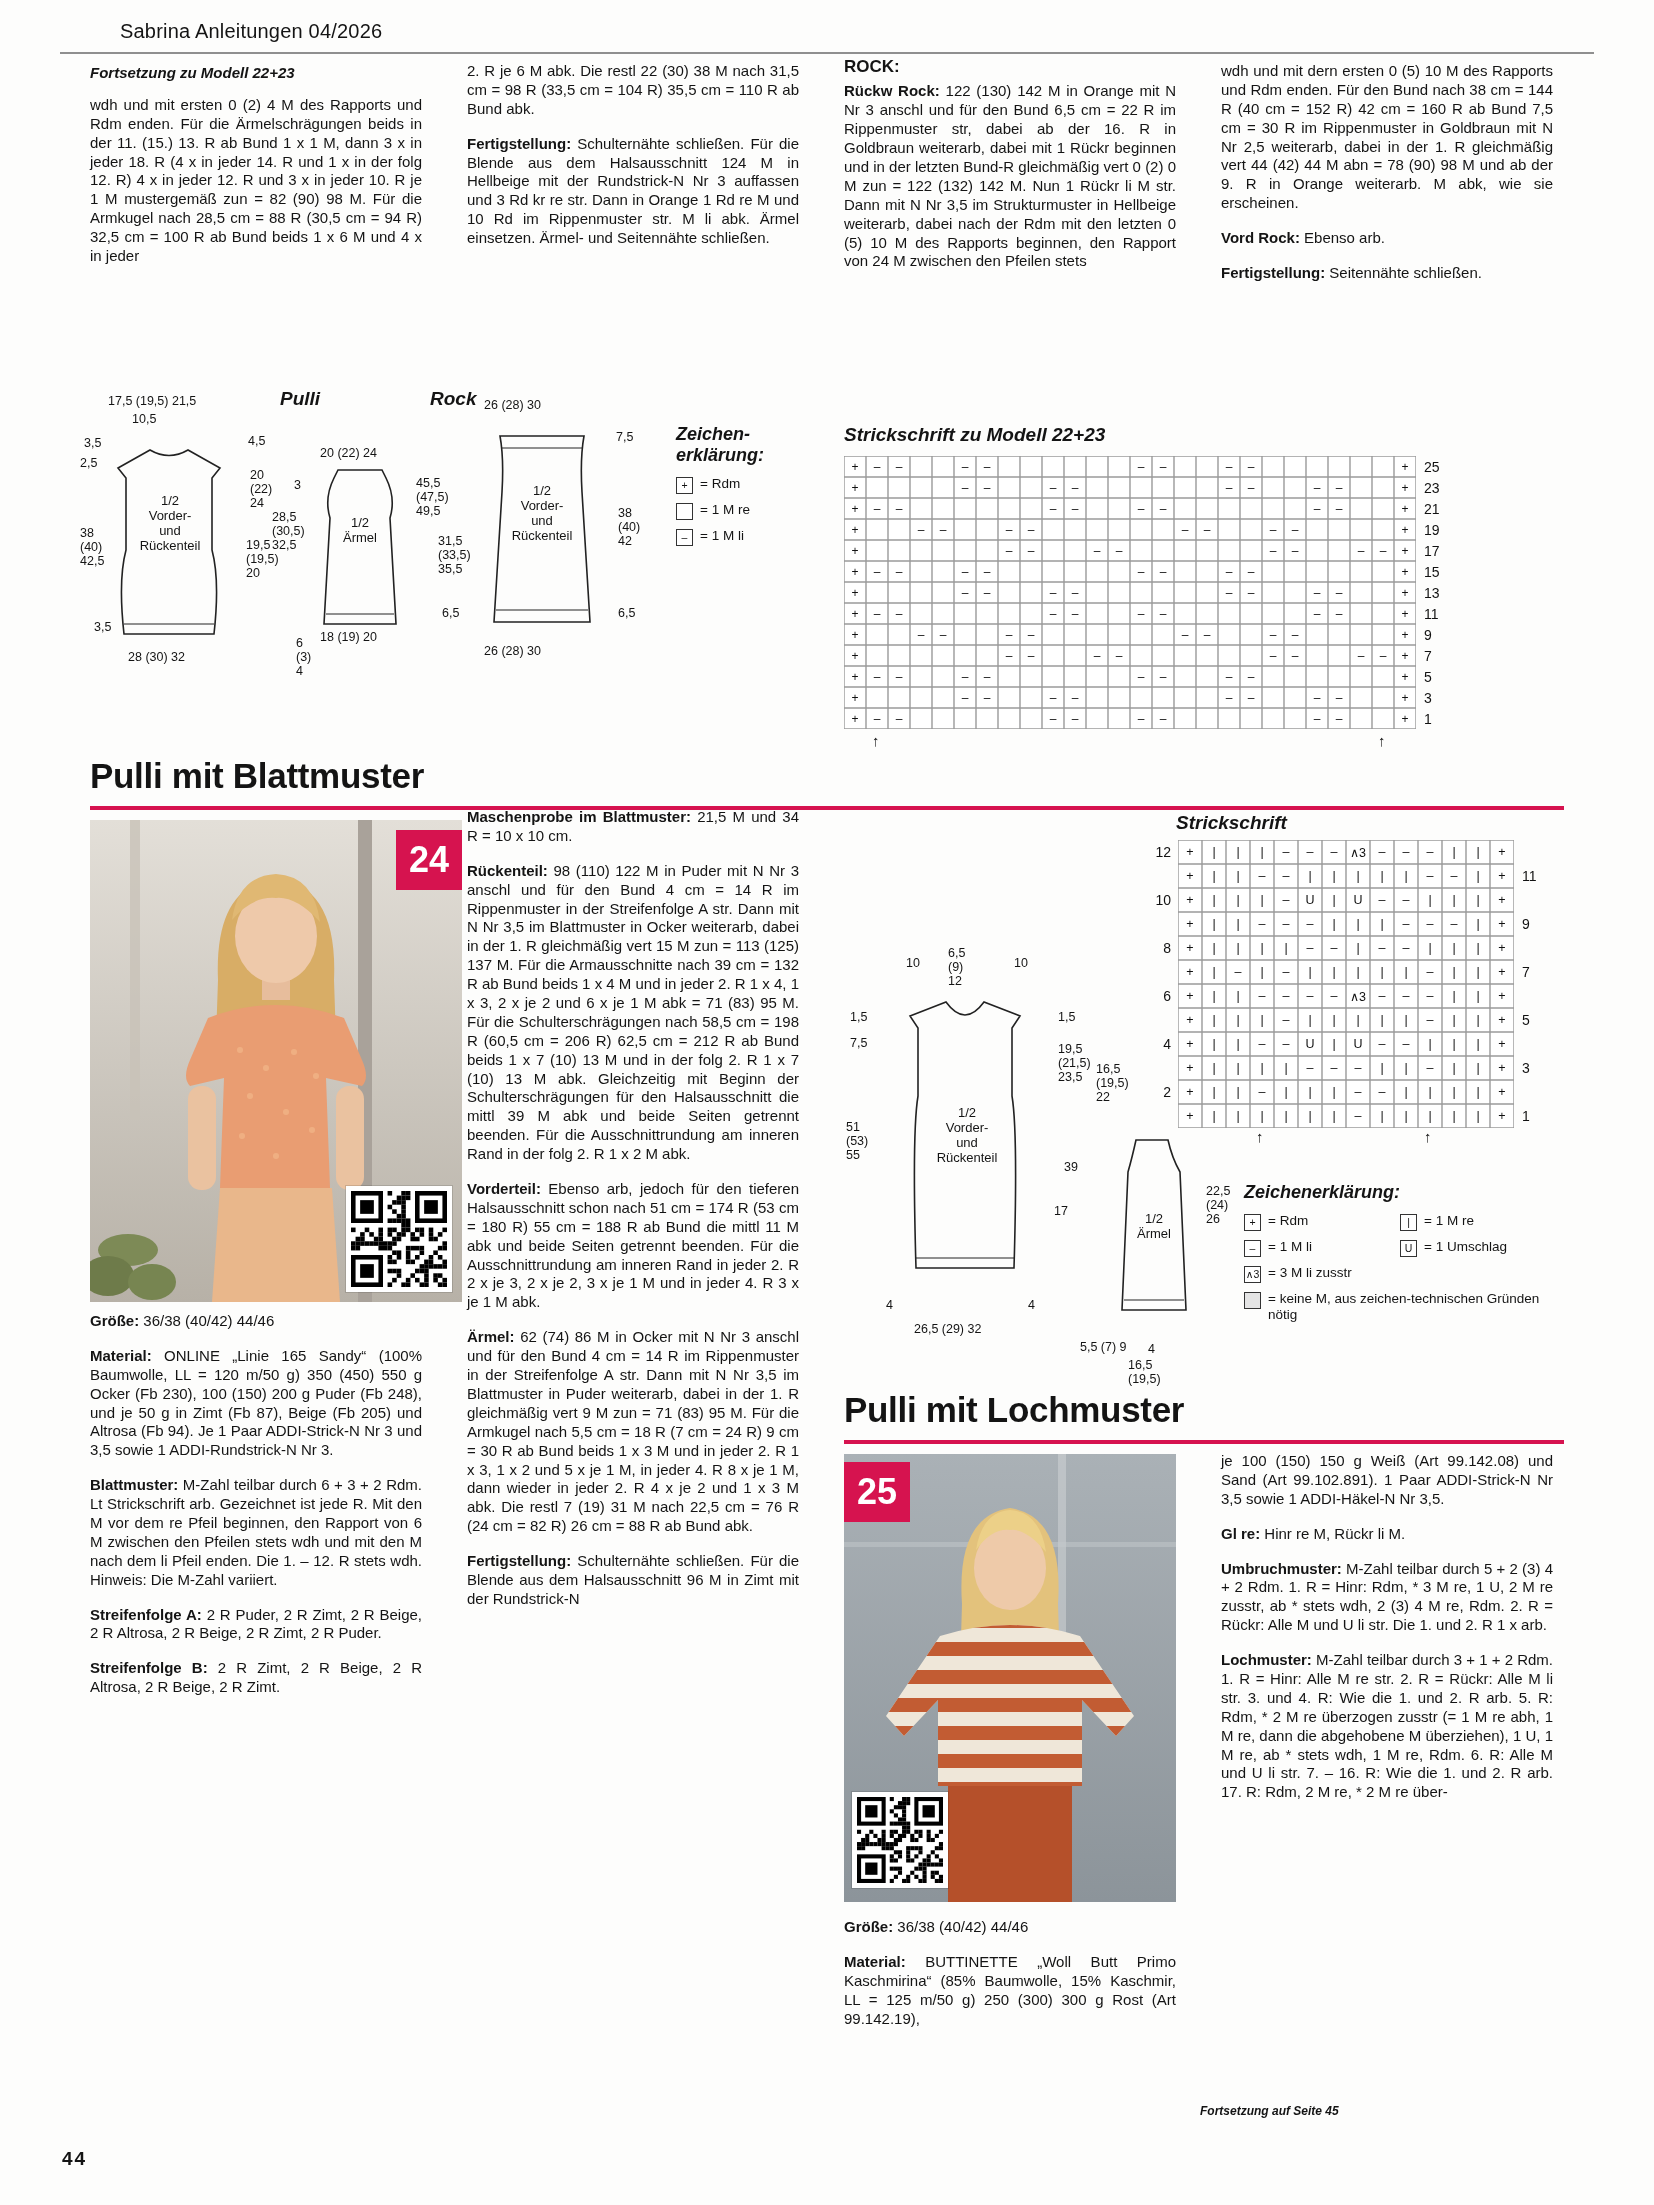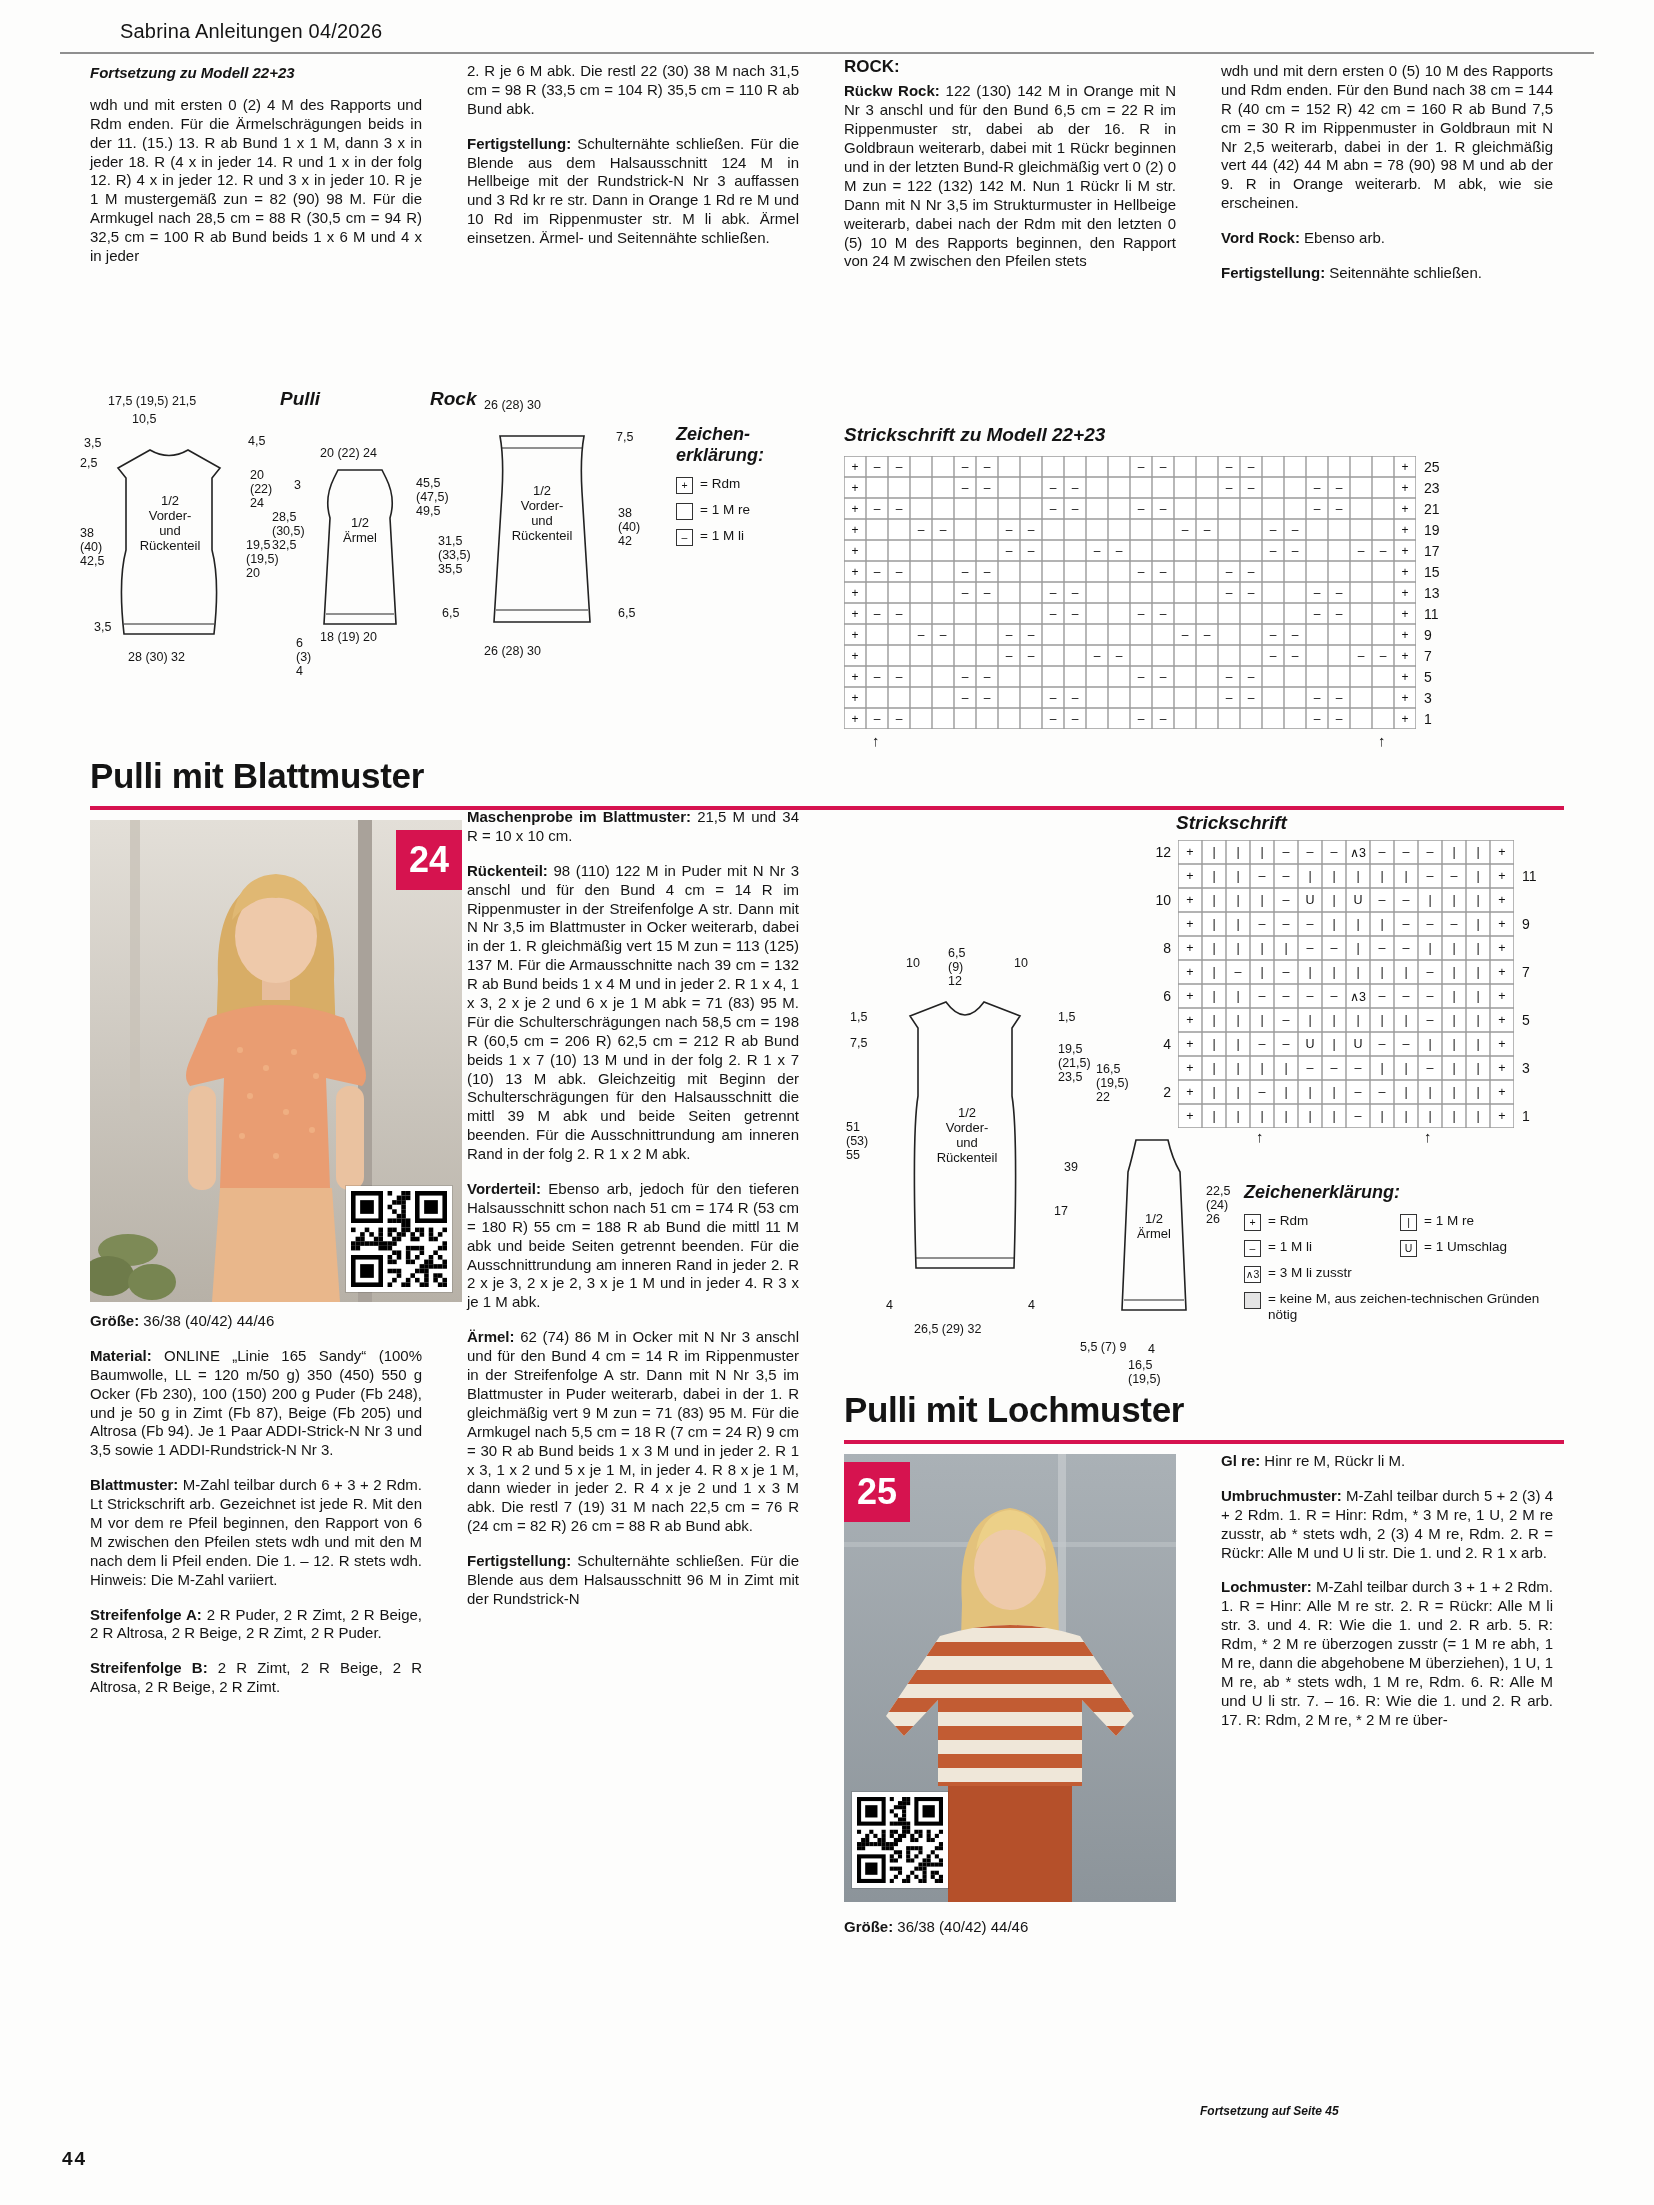--- a/index.html
+++ b/index.html
@@ -1220,23 +1220,25 @@
           <rect x="16" y="2" width="3" height="3" fill="#000"></rect>
           <rect x="0" y="14" width="7" height="7" fill="#000"></rect>
           <rect x="1" y="15" width="5" height="5" fill="#fff"></rect>
           <rect x="2" y="16" width="3" height="3" fill="#000"></rect>
         </svg>
       </div>
   </div>
 
   <div class="col" style="left:844px; top:1918px;">
     <p class="para"><b>Größe:</b> <span>36/38 (40/42) 44/46</span></p>
+    <p class="para"><b>Material:</b> <span>BUTTINETTE „Woll Butt Primo Kaschmirina“ (85% Baumwolle, 15% Kaschmir, LL = 125 m/50 g) 250 (300) 300 g Rost (Art 99.142.19),</span></p>
   </div>
 
   <div class="col" style="left:1221px; top:1452px;">
+    <p class="para"><b></b><span>je 100 (150) 150 g Weiß (Art 99.142.08) und Sand (Art 99.102.891). 1 Paar ADDI-Strick-N Nr 3,5 sowie 1 ADDI-Häkel-N Nr 3,5.</span></p>
     <p class="para"><b>Gl re:</b> <span>Hinr re M, Rückr li M.</span></p>
     <p class="para"><b>Umbruchmuster:</b> <span>M-Zahl teilbar durch 5 + 2 (3) 4 + 2 Rdm. 1. R = Hinr: Rdm, * 3 M re, 1 U, 2 M re zusstr, ab * stets wdh, 2 (3) 4 M re, Rdm. 2. R = Rückr: Alle M und U li str. Die 1. und 2. R 1 x arb.</span></p>
     <p class="para"><b>Lochmuster:</b> <span>M-Zahl teilbar durch 3 + 1 + 2 Rdm. 1. R = Hinr: Alle M re str. 2. R = Rückr: Alle M li str. 3. und 4. R: Wie die 1. und 2. R arb. 5. R: Rdm, * 2 M re überzogen zusstr (= 1 M re abh, 1 M re, dann die abgehobene M überziehen), 1 U, 1 M re, ab * stets wdh, 1 M re, Rdm. 6. R: Alle M und U li str. 7. – 16. R: Wie die 1. und 2. R arb. 17. R: Rdm, 2 M re, * 2 M re über-</span></p>
   </div>
 
   <div class="fortsetzung">Fortsetzung auf Seite 45</div>
   <div class="footer-num">44</div>
 
 </div>
 

